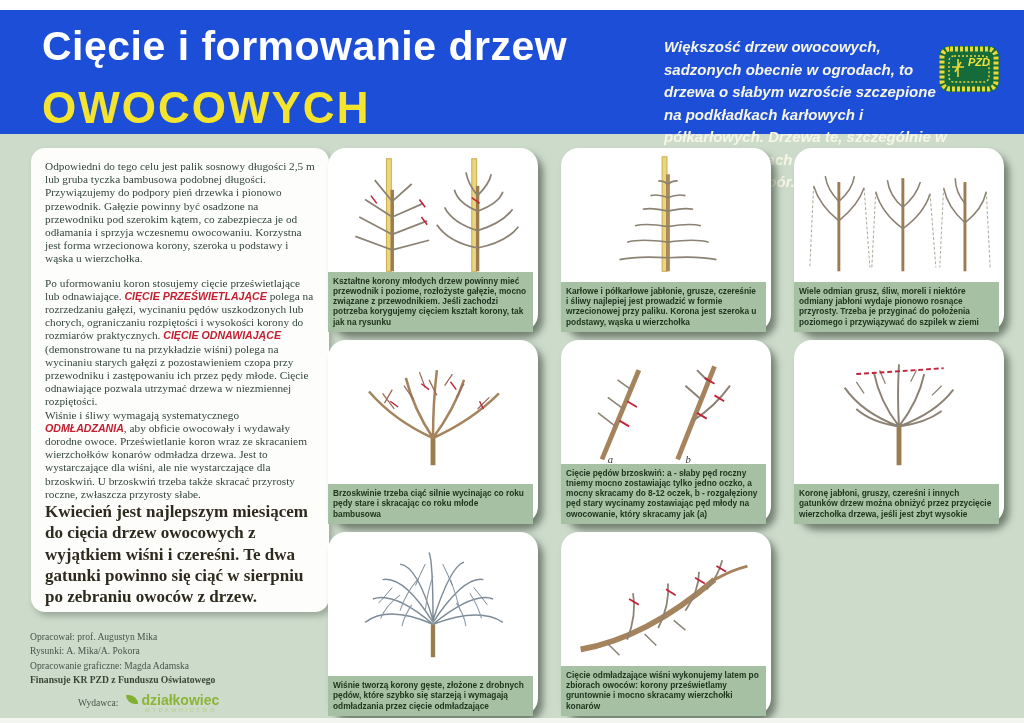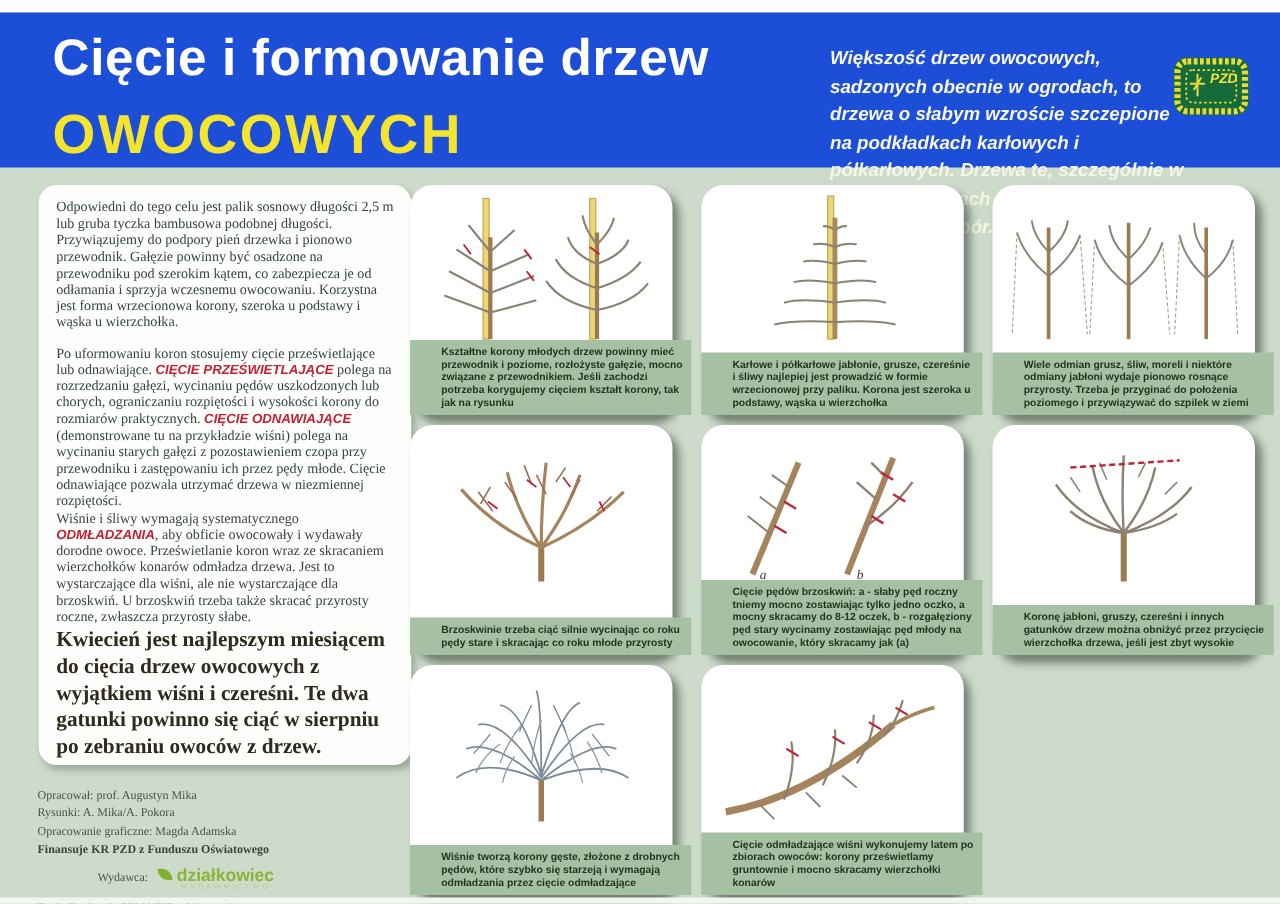--- a/index.html
+++ b/index.html
@@ -36,21 +36,21 @@
   .pub-sub{color:#b5cf88;font-family:"Liberation Sans",sans-serif;font-size:5.5px;letter-spacing:2.6px;margin-left:18px;margin-top:1px;}
   .leaf{width:12px;height:9px;background:#7fb02e;border-radius:0 9px 0 9px;display:inline-block;}
   .druk{margin-top:7px;}
 
   
   .grid{position:absolute;left:328px;top:148px;width:676px;display:grid;
         grid-template-columns:repeat(3,210px);column-gap:23px;row-gap:8px;}
   .card{position:relative;height:184px;background:#ffffff;border-radius:18px;
         box-shadow:5px 6px 7px rgba(40,52,40,.55);}
   .card svg.illu{position:absolute;left:8px;top:4px;}
-  .caption{position:absolute;left:0;bottom:0;width:194px;background:#a5c0a2;padding:4px 6px 5px 25px;
+  .caption{position:absolute;left:0;bottom:0;width:194px;background:#a5c0a2;padding:4px 6px 5px 5px;
            font-size:8.3px;line-height:1.24;font-weight:700;color:#20351f;}
   .fig-label{font-family:"Liberation Serif",serif;font-style:italic;}
 </style>
 </head>
 <body>
 
 <div class="top-strip"></div>
 
 <div class="header">
   <div class="title-block">
@@ -137,21 +137,21 @@
   </div>
 
 
   <div class="card">
     <svg class="illu" width="194" height="128" viewBox="0 0 200 130">
       <path d="M100 124 L100 96" stroke="#9b7b50" stroke-width="5" fill="none"></path>
       <path d="M100 96 Q60 78 34 48 M100 96 Q80 66 72 34 M100 96 Q100 60 104 26 M100 96 Q122 66 132 36 M100 96 Q140 78 168 50" stroke="#a5835d" stroke-width="2.6" fill="none"></path>
       <path d="M60 66 L48 50 M80 56 L70 42 M104 52 L96 36 M124 54 L132 40 M146 66 L158 54 M50 60 L58 46 M92 44 L86 28 M112 42 L120 30" stroke="#9a6a55" stroke-width="1.3" fill="none"></path>
       <path d="M56 58 L64 64 M88 40 L96 46 M118 38 L124 46 M148 58 L152 66" stroke="#c0243a" stroke-width="1.5" fill="none"></path>
     </svg>
-    <div class="caption">Brzoskwinie trzeba ciąć silnie wycinając co roku pędy stare i skracając co roku młode przyrosty</div>
+    <div class="caption">Brzoskwinie trzeba ciąć silnie wycinając co roku pędy stare i skracając co roku młode bambusowa</div>
   </div>
 
   <div class="card">
     <svg class="illu" width="194" height="128" viewBox="0 0 200 130">
       <path d="M34 118 L72 26" stroke="#a5835d" stroke-width="5" fill="none"></path>
       <path d="M48 84 L30 70 M56 66 L40 54 M64 46 L50 36" stroke="#8b8274" stroke-width="1.6" fill="none"></path>
       <path d="M52 78 L62 84 M60 58 L70 64" stroke="#c0243a" stroke-width="2" fill="none"></path>
       <path d="M112 118 L150 22" stroke="#a5835d" stroke-width="5" fill="none"></path>
       <path d="M128 78 Q150 64 166 42 M136 56 L120 42 M144 38 L132 26" stroke="#8b8274" stroke-width="2" fill="none"></path>
       <path d="M132 70 L142 76 M150 52 L160 58 M140 34 L150 40" stroke="#c0243a" stroke-width="2" fill="none"></path>

